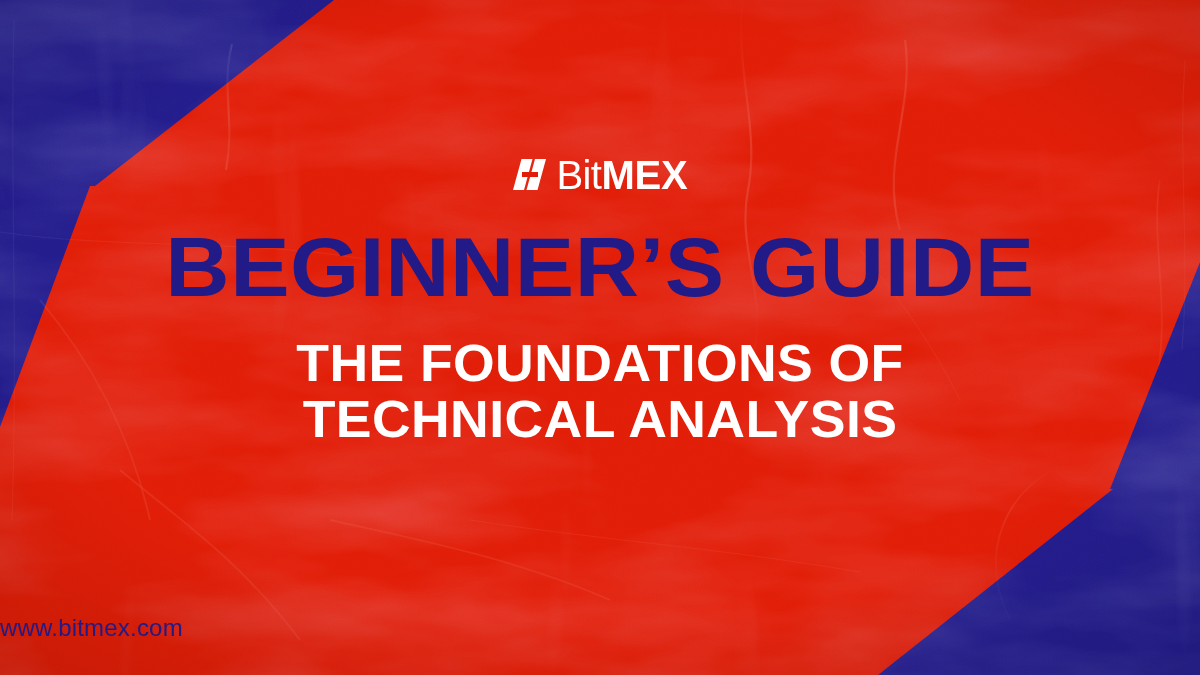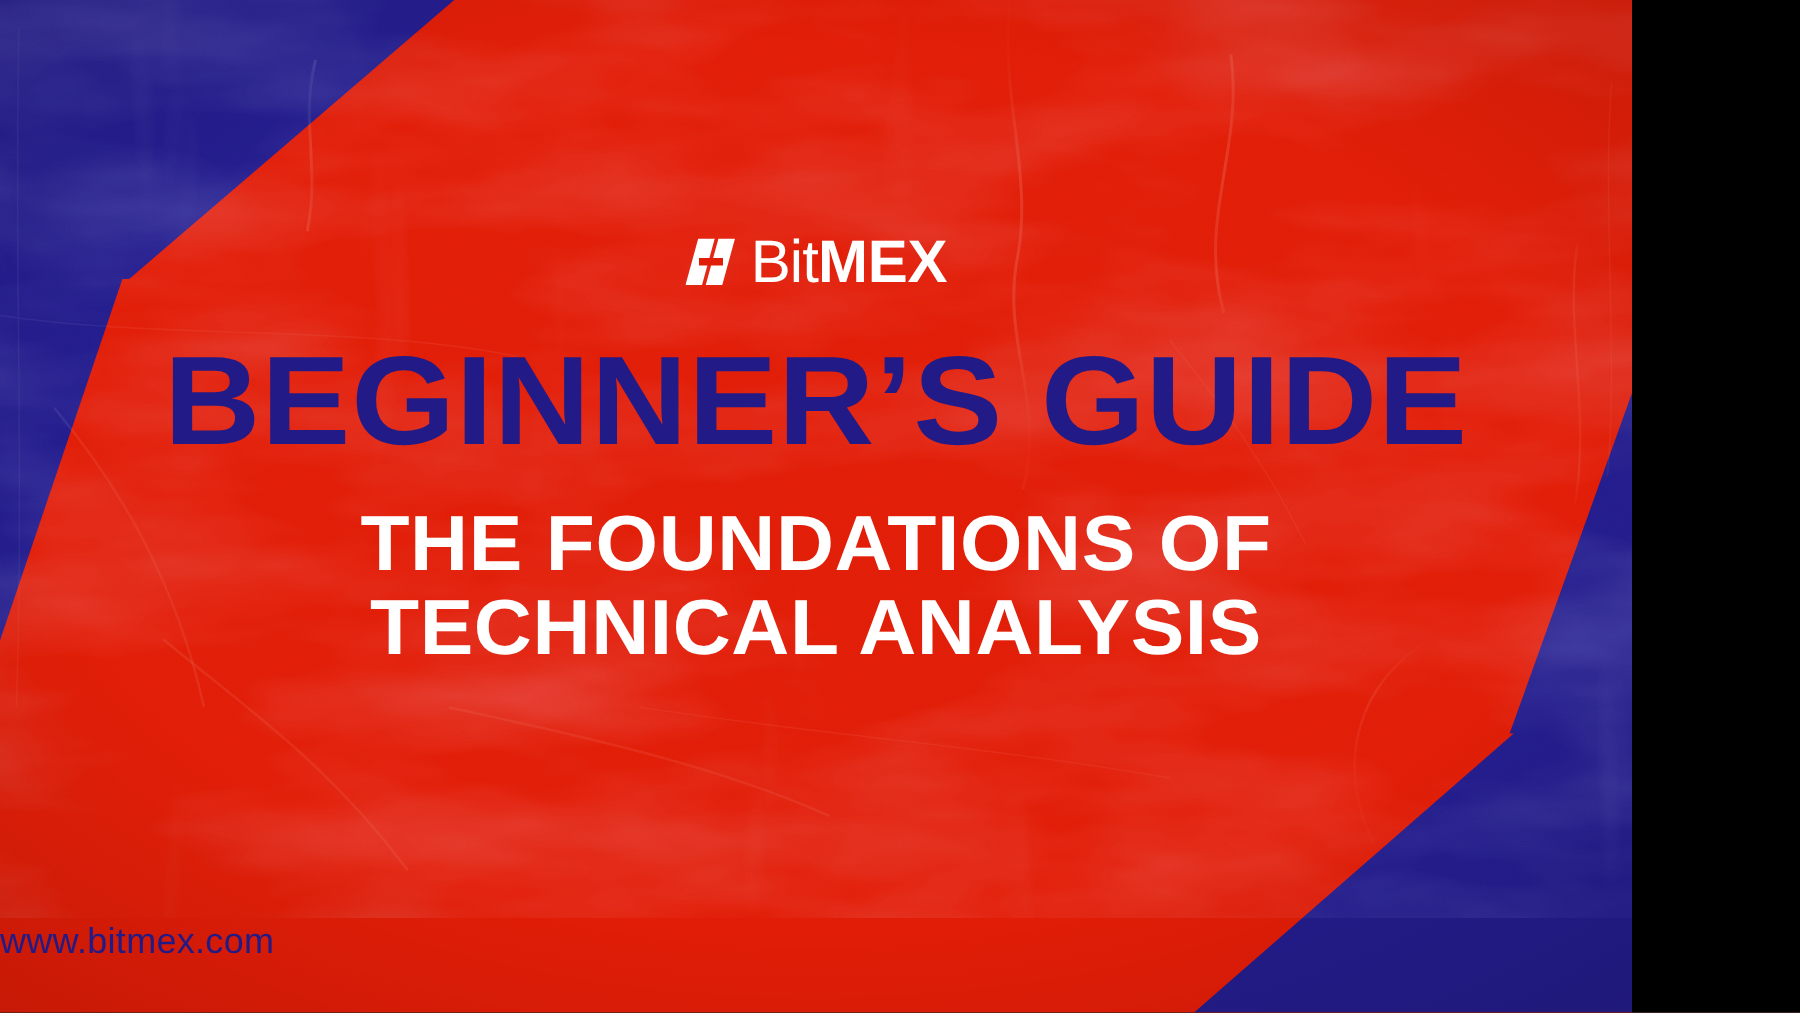--- a/index.html
+++ b/index.html
@@ -3,21 +3,21 @@
 <meta charset="utf-8">
 <title>BitMEX Beginner's Guide</title>
 <style>
   html, body {
     margin: 0;
     padding: 0;
     background: #000;
   }
   .canvas {
     position: relative;
-    width: 1088px;
+    width: 1200px;
     height: 675px;
     overflow: hidden;
     background: #e11d07;
     font-family: "Liberation Sans", "DejaVu Sans", sans-serif;
     -webkit-font-smoothing: antialiased;
   }
 
   
   .bg-layer {
     position: absolute;

